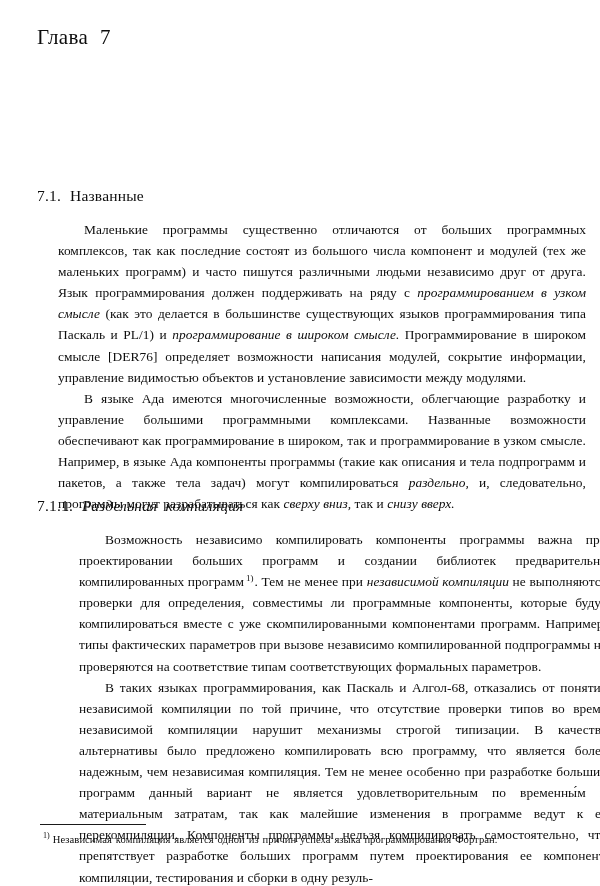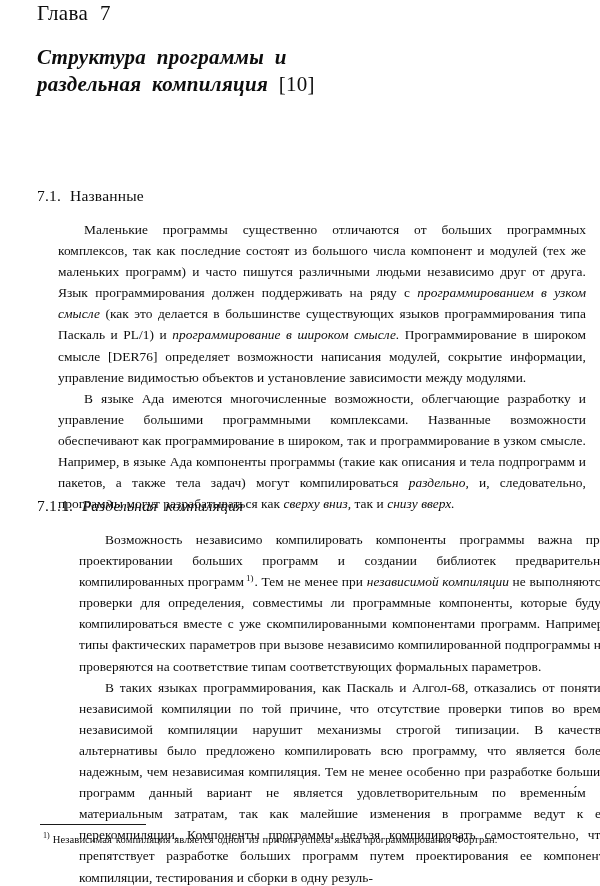--- a/index.html
+++ b/index.html
@@ -25,20 +25,21 @@
     width: 528px;
     height: 886px;
   }
 
   
   .chapter-label {
     font-size: 21px;
     line-height: 26px;
     letter-spacing: 0.4px;
     margin: 0;
+    padding-top: 24px;
     font-weight: normal;
     word-spacing: 6px;
   }
 
   .chapter-title {
     margin: 0;
     padding-top: 18px;
     font-style: italic;
     font-weight: bold;
     font-size: 21px;
@@ -136,25 +137,20 @@
     padding-right: 3px;
   }
 </style>
 </head>
 <body>
 
 <div class="page">
 
   <h1 class="chapter-label">Глава  7</h1>
 
-  <h2 class="chapter-title">
-    <span>Структура  программы  и</span><br>
-    <span>раздельная  компиляция</span>
-    <span class="ref">[10]</span>
-  </h2>
 
   <h3 class="section-heading" id="sec-intro">
     <span class="num">7.1.</span><span class="name">Названные</span>
   </h3>
 
   <div class="body-block" id="block-1">
 
     <p class="para"><span>Маленькие программы существенно отличаются от больших программных комплексов, так как последние состоят из большого числа компонент и модулей (тех же маленьких программ) и часто пишутся различными людьми независимо друг от друга. Язык программирования должен поддерживать на ряду с </span><i>программированием в узком смысле</i><span> (как это делается в большинстве существующих языков программирования типа Паскаль и PL/1) и </span><i>программирование в широком смысле.</i><span> Программирование в широком смысле [DER76] определяет возможности написания модулей, сокрытие информации, управление видимостью объектов и установление зависимости между модулями.</span></p>
 
     <p class="para"><span>В языке Ада имеются многочисленные возможности, облегчающие разработку и управление большими программными комплексами. Названные возможности обеспечивают как программирование в широком, так и программирование в узком смысле. Например, в языке Ада компоненты программы (такие как описания и тела подпрограмм и пакетов, а также тела задач) могут компилироваться </span><i>раздельно,</i><span> и, следовательно, программы могут разрабатываться как </span><i>сверху вниз,</i><span> так и </span><i>снизу вверх.</i></p>

